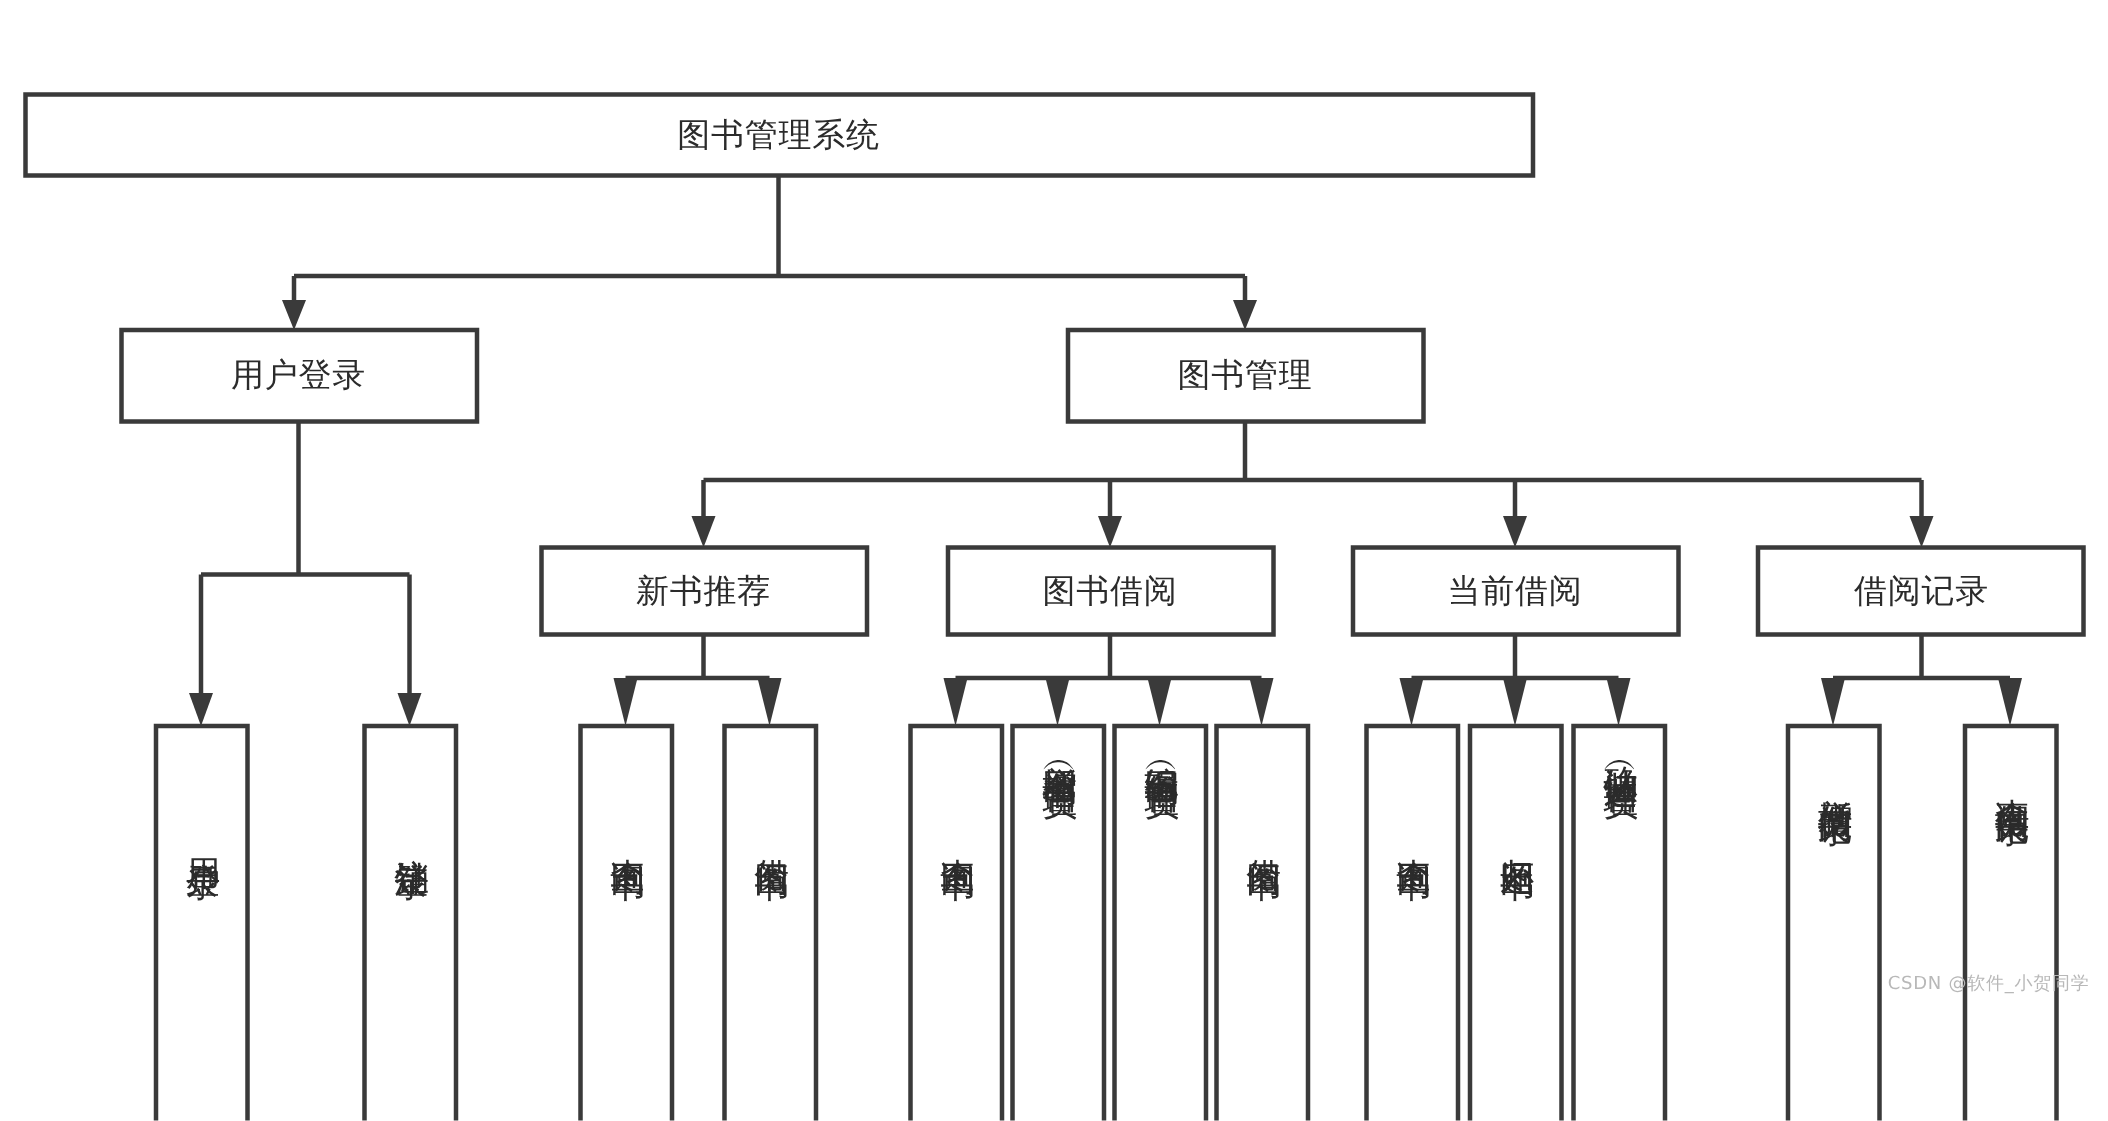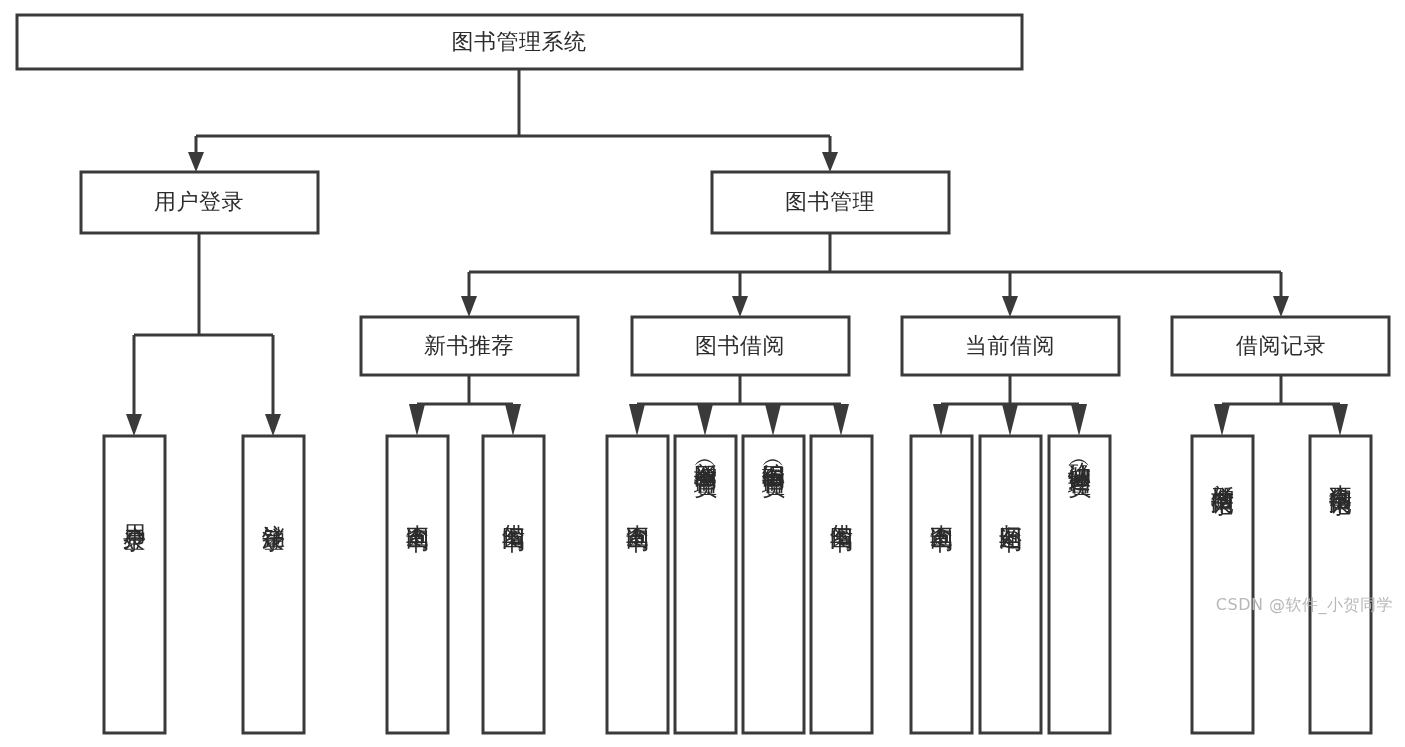--- a/index.html
+++ b/index.html
@@ -11,20 +11,21 @@
     width: 1405px;
     height: 747px;
     font-family: "DejaVu Sans", "Liberation Sans", sans-serif;
     overflow: hidden;
     position: relative;
   }
   #diagram-root {
     position: relative;
     width: 1405px;
     height: 622px;
+    margin-top: 48px;
   }
   svg.diagram-canvas {
     position: absolute;
     top: 0;
     left: 0;
     width: 1405px;
     height: 747px;
   }
   .node-box {
     fill: #ffffff;
@@ -65,21 +66,21 @@
     color: #2b2b2b;
     letter-spacing: 2px;
     white-space: nowrap;
     text-align: left;
   }
   .watermark {
     position: absolute;
     right: 12px;
     bottom: 6px;
     font-family: "DejaVu Sans", "Liberation Sans", sans-serif;
-    font-size: 16px;
+    font-size: 12px;
     color: #b8b8b8;
     white-space: nowrap;
     letter-spacing: 0.5px;
   }
 </style>
 </head>
 <body>
 
 <div id="diagram-root">
 

